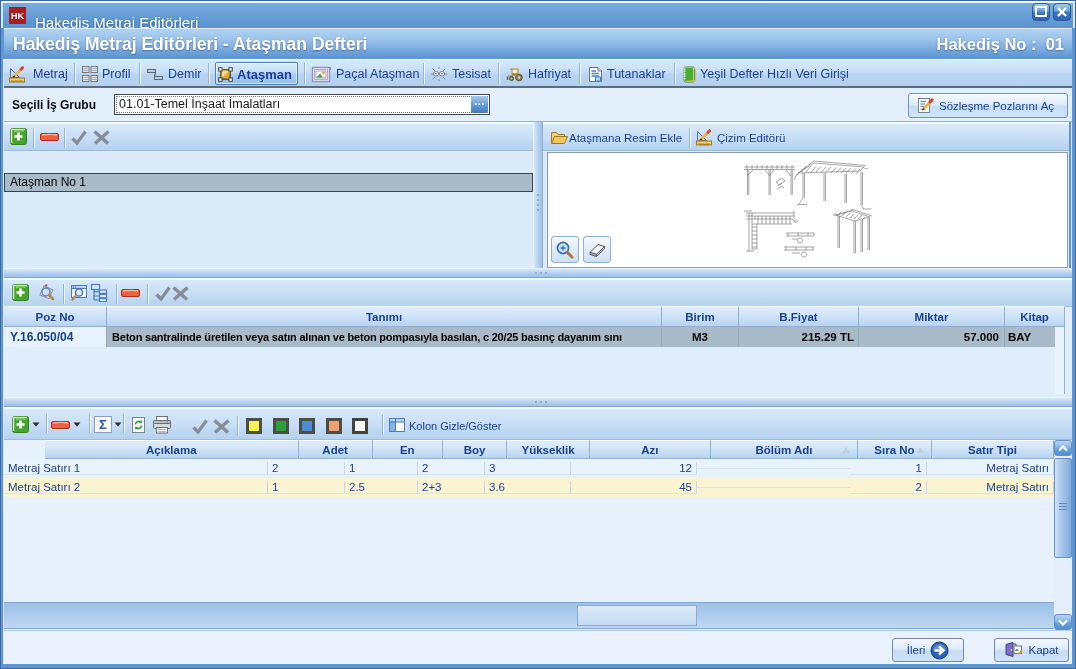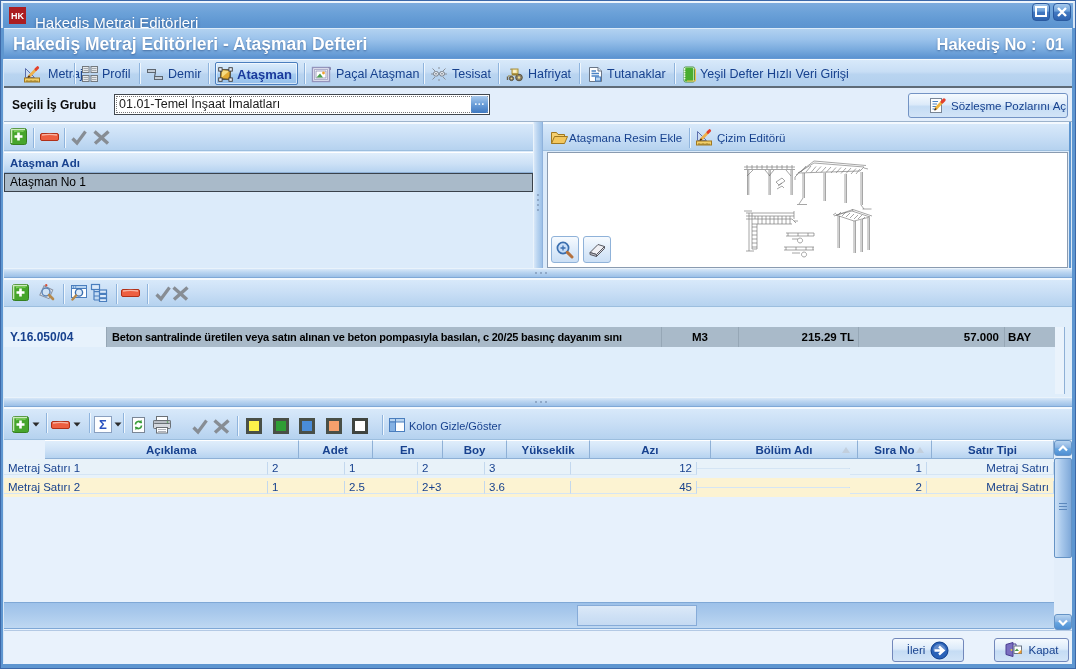--- a/index.html
+++ b/index.html
@@ -47,21 +47,21 @@
 #combo { position:absolute; left:110px; top:6px; width:376px; height:21px;
   background:#fff; border:1px solid #41474e; outline:1px dotted #777; outline-offset:-3px;
   font-size:12.5px; color:#1a1a1a; }
 #combo .ctext { position:absolute; left:4px; top:2px; }
 #combo .cbtn { position:absolute; right:1px; top:1px; width:17px; height:17px; border-radius:2px;
   background:linear-gradient(180deg,#a7c8ec 0%, #6b9fd9 50%, #3f78c0 100%);
   color:#eef5fc; text-align:center; line-height:11px; font-size:11px; letter-spacing:0.5px; font-weight:bold;}
 #btn-sozlesme { position:absolute; left:904px; top:5px; width:160px; height:25px;
   background:linear-gradient(180deg,#f5fafe 0%, #ddebfa 45%, #c5dcf4 55%, #d2e4f7 100%);
   border:1px solid #7393c4; border-radius:3px;
-  display:flex; align-items:center; gap:5px; padding-left:20px; white-space:nowrap;
+  display:flex; align-items:center; gap:5px; padding-left:8px; white-space:nowrap;
   color:#17418e; font-size:11.5px; }
 
 .ptoolbar { position:absolute; left:0; top:0; width:100%; height:29px;
   background:linear-gradient(180deg,#d8e9fa 0%, #c8def5 50%, #b5d2ef 100%);
   border-top:2px solid #f4f9fe; border-bottom:1px solid #9cbede; }
 .pti { position:absolute; display:flex; align-items:center; }
 .psep { position:absolute; top:4px; width:1px; height:20px; background:#8fb4dd; box-shadow:1px 0 0 rgba(244,249,254,0.9); }
 
 #left-panel { position:absolute; left:4px; top:122px; width:529px; height:146px; background:#dcebfa; }
 #lp-header { position:absolute; left:0; top:30px; width:529px; height:21px;
@@ -157,21 +157,21 @@
     </svg>
   </div>
 
 <div id="header2">
   <div class="htxt">Hakediş Metraj Editörleri - Ataşman Defteri</div>
   <div class="hno">Hakediş No :&nbsp; 01</div>
 </div>
 
 <div id="toolbar">
   <div id="tb-sel"></div>
-  <div class="tbi" style="left:20px;gap:7px;">
+  <div class="tbi" style="left:5px;gap:7px;">
     <svg width="17" height="18" viewBox="0 0 17 18">
       <path d="M1.5 3.5 L1.5 12.5 L10.5 12.5 Z" fill="rgba(205,220,242,0.75)" stroke="#5b6ead" stroke-width="1"></path>
       <path d="M5 11.5 L12.2 4.2" stroke="#edb14d" stroke-width="2.8"></path>
       <path d="M12 4.3 L13.6 2.7" stroke="#e3402c" stroke-width="3" stroke-linecap="round"></path>
       <path d="M3.8 12.6 L5.6 10.9" stroke="#51300c" stroke-width="1.5"></path>
       <rect x="0.5" y="13" width="15" height="4" fill="#f2cf6a" stroke="#a07820" stroke-width="1"></rect>
       <path d="M3 15 v2 M5 15.5 v1.5 M7 15 v2 M9 15.5 v1.5 M11 15 v2 M13 15.5 v1.5" stroke="#7a5a10" stroke-width="0.8"></path>
     </svg>
       <span>Metraj</span>
     </div>
@@ -323,21 +323,20 @@
       <svg width="18" height="17" viewBox="0 0 18 17">
         <path d="M2.5 9.5 L7 14 L15.5 2.5" fill="none" stroke="#878d94" stroke-width="3.2"></path>
       </svg>
     </div>
     <div class="pti" style="left:88px; top:5px;">
       <svg width="19" height="17" viewBox="0 0 19 17">
         <path d="M2.5 2.5 L16 14.5 M16.5 2.5 L3 14.5" fill="none" stroke="#878d94" stroke-width="3.4"></path>
       </svg>
     </div>
   </div>
-  <div id="lp-header">Ataşman Adı</div>
   <div id="lp-row">Ataşman No 1</div>
 </div>
 <div id="vsplit">
     <div class="vdots">
       <i></i>
       <i></i>
       <i></i>
       <i></i>
     </div>
   </div>
@@ -475,20 +474,28 @@
     <div class="pti" style="left:150px; top:5px;">
       <svg width="18" height="17" viewBox="0 0 18 17">
         <path d="M2.5 9.5 L7 14 L15.5 2.5" fill="none" stroke="#878d94" stroke-width="3.2"></path>
       </svg>
     </div>
     <div class="pti" style="left:167px; top:5px;">
       <svg width="19" height="17" viewBox="0 0 19 17">
         <path d="M2.5 2.5 L16 14.5 M16.5 2.5 L3 14.5" fill="none" stroke="#878d94" stroke-width="3.4"></path>
       </svg>
     </div>
+  </div>
+  <div class="grid-hdr" id="mg-hdr">
+    <div style="width:103px">Poz No</div>
+    <div style="width:555px">Tanımı</div>
+    <div style="width:77px">Birim</div>
+    <div style="width:120px">B.Fiyat</div>
+    <div style="width:146px">Miktar</div>
+    <div style="width:60px">Kitap</div>
   </div>
   <div id="mg-row">
     <div style="width:103px; background:#e7f2fc; color:#17418e; padding-left:6px; font-size:12px;">Y.16.050/04</div>
     <div style="width:555px; padding-left:5px; font-size:11px; letter-spacing:-0.2px;">Beton santralinde üretilen veya satın alınan ve beton pompasıyla basılan, c 20/25 basınç dayanım sını</div>
     <div style="width:77px; text-align:center;">M3</div>
     <div style="width:120px; text-align:right; padding-right:4px;">215.29 TL</div>
     <div style="width:146px; text-align:right; padding-right:5px;">57.000</div>
     <div style="width:60px; padding-left:3px;">BAY</div>
   </div>
   <div id="mg-track"></div>

